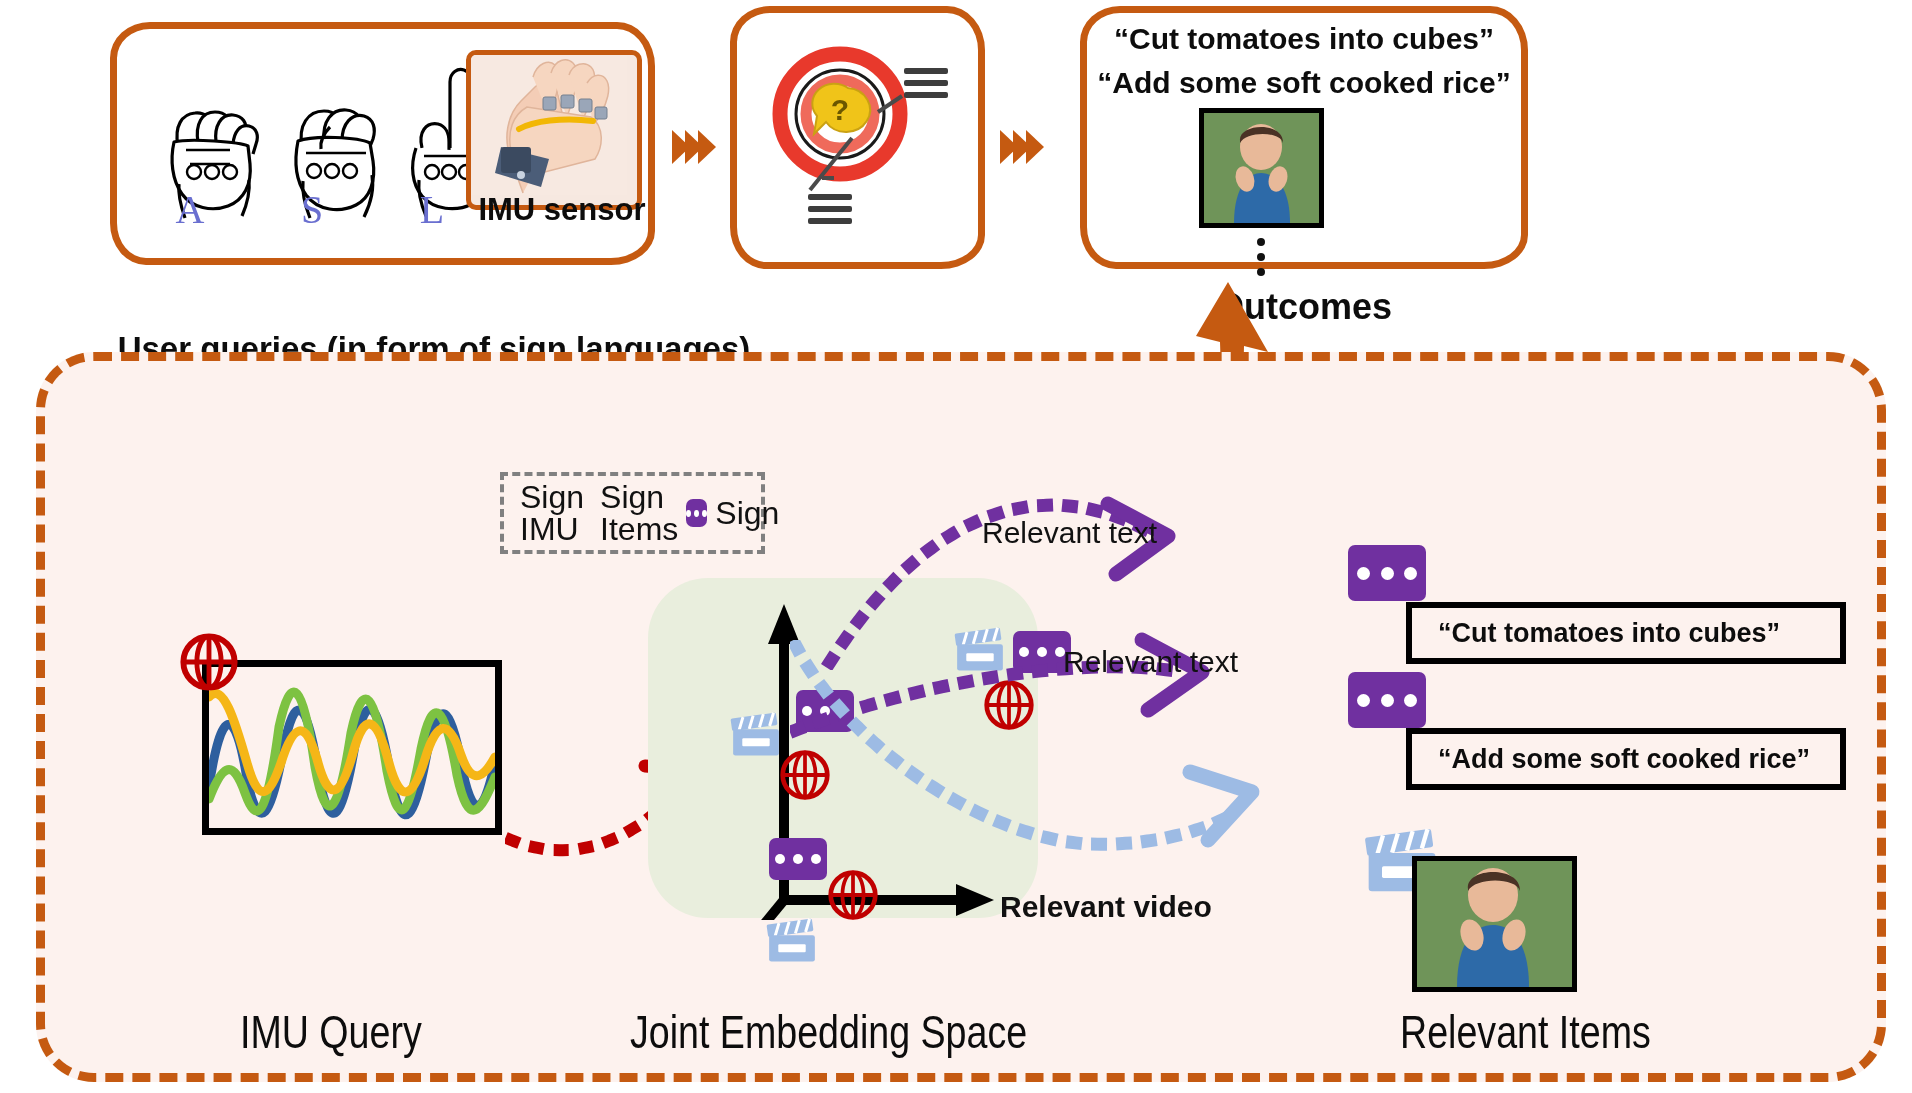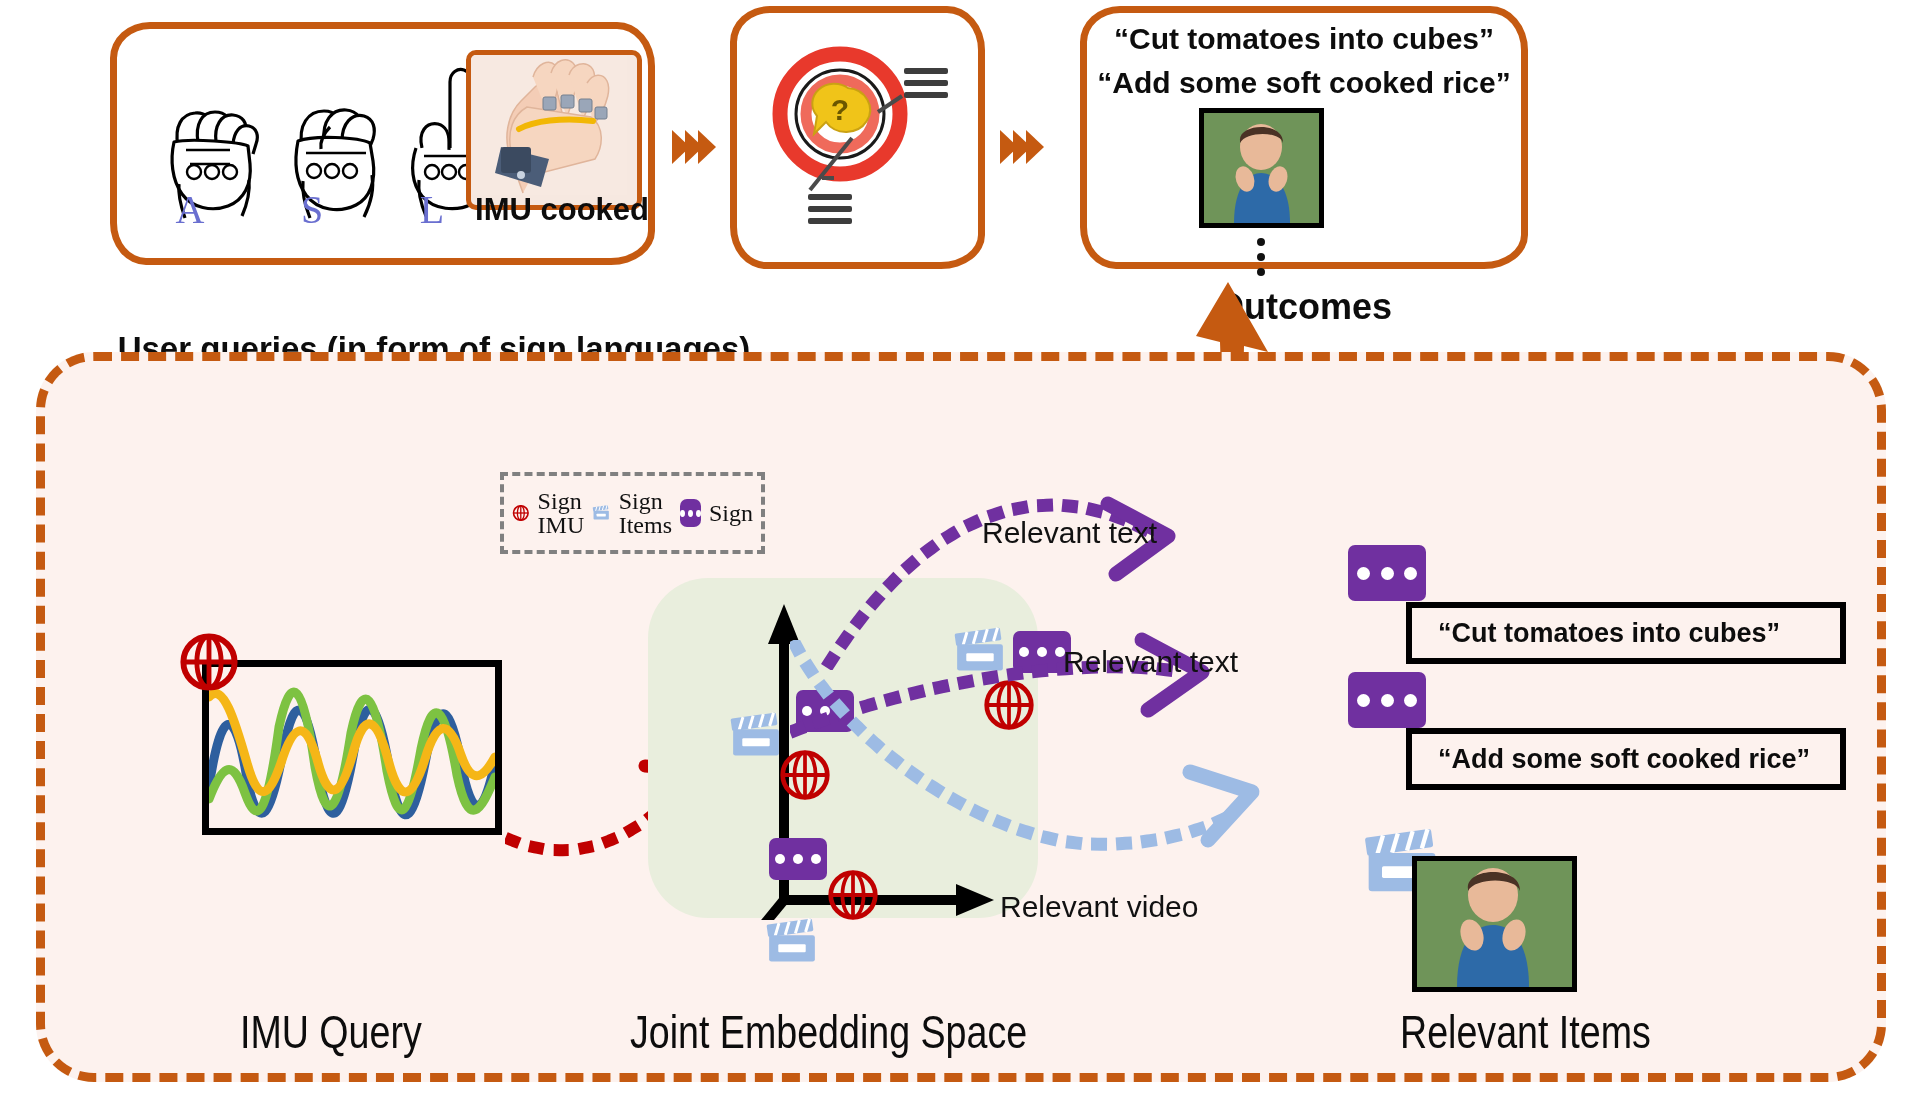--- a/index.html
+++ b/index.html
@@ -23,21 +23,21 @@
   .quote{font-weight:bold;color:#0d0d0d;white-space:nowrap;}
 
   
   #mainbox{position:absolute;left:36px;top:352px;width:1850px;height:730px;
            background:#fdf2ee;border:9px dashed #c55a11;border-radius:58px;box-sizing:border-box;}
 
   
   #legend{position:absolute;left:500px;top:472px;width:265px;height:82px;
           border:4px dashed #808080;background:rgba(253,242,238,0.0);box-sizing:border-box;
           display:flex;align-items:center;gap:8px;padding:0 8px;}
-  .legtxt{font-family:Liberation Serif, serif;font-size:24px;color:#111;line-height:1.0;}
+  .legtxt{font-family:Liberation Sans, sans-serif;font-size:32px;color:#111;line-height:1.0;}
 
   
   .globe{display:inline-block;}
   .chatbubble{position:relative;background:#7030a0;border-radius:7px;display:flex;align-items:center;justify-content:center;gap:14%;}
   .chatbubble:after{content:"";position:absolute;left:16%;bottom:-28%;width:0;height:0;
       border-left:0 solid transparent;border-right:28% solid transparent;border-top:30% solid #7030a0;}
   .chatbubble b{display:block;background:#fff;border-radius:50%;}
   .clap{position:relative;}
 
   
@@ -142,21 +142,21 @@
       <rect x="108" y="44" width="13" height="13" rx="2"></rect>
       <rect x="124" y="52" width="12" height="12" rx="2"></rect>
     </g>
     <g>
       <path d="M30 92 L78 104 L70 132 L24 118 Z" fill="#4b5d78"></path>
       <rect x="30" y="92" width="30" height="26" rx="3" fill="#3b4a60"></rect>
       <circle cx="50" cy="120" r="4" fill="#c9d3e0"></circle>
     </g>
   </svg>
 </div>
-<div class="abs bold-cap" style="left:462px;top:192px;width:200px;font-size:31px;">IMU cooked</div>
+<div class="abs bold-cap" style="left:462px;top:192px;width:200px;font-size:31px;">IMU sensor</div>
 
 <div class="abs bold-cap" style="left:44px;top:330px;width:780px;font-size:33px;white-space:pre-line;"><span>User queries (in form of sign languages)
 are captured by our device</span></div>
 
 <div class="chev" style="left:672px;top:130px;">
   <i></i>
     <i></i>
     <i></i>
 </div>
 
@@ -379,21 +379,21 @@
 <svg class="abs" style="left:790px;top:620px;" width="480" height="180" viewBox="0 0 480 180">
   <path d="M6 110 C140 58 300 36 392 52" fill="none" stroke="#7030a0" stroke-width="13" stroke-dasharray="3 22" stroke-linecap="square"></path>
   <path d="M352 20 L412 52 L358 90" fill="none" stroke="#7030a0" stroke-width="15" stroke-linecap="round" stroke-linejoin="round"></path>
 </svg>
 <div class="relabel" style="left:1063px;top:645px;">Relevant text</div>
 
 <svg class="abs" style="left:790px;top:640px;" width="520" height="250" viewBox="0 0 520 250">
   <path d="M6 6 C60 110 200 200 300 204 C360 206 410 192 440 176" fill="none" stroke="#9dbbe4" stroke-width="13" stroke-dasharray="3 22" stroke-linecap="square"></path>
   <path d="M400 132 L462 152 L418 200" fill="none" stroke="#9dbbe4" stroke-width="15" stroke-linecap="round" stroke-linejoin="round"></path>
 </svg>
-<div class="relabel" style="left:1000px;top:890px;">Relevant video</div>
+<div class="relabel" style="left:1000px;top:890px;font-weight:bold;">Relevant video</div>
 
 <div class="chatbubble" style="position:absolute;left:1348px;top:545px;width:78px;height:56px;">
   <b style="width:13px;height:13px;"></b>
     <b style="width:13px;height:13px;"></b>
     <b style="width:13px;height:13px;"></b>
 </div>
 <div class="resbox" style="left:1406px;top:602px;width:440px;height:62px;">
   <span>“Cut tomatoes into cubes”</span>
 </div>
 

